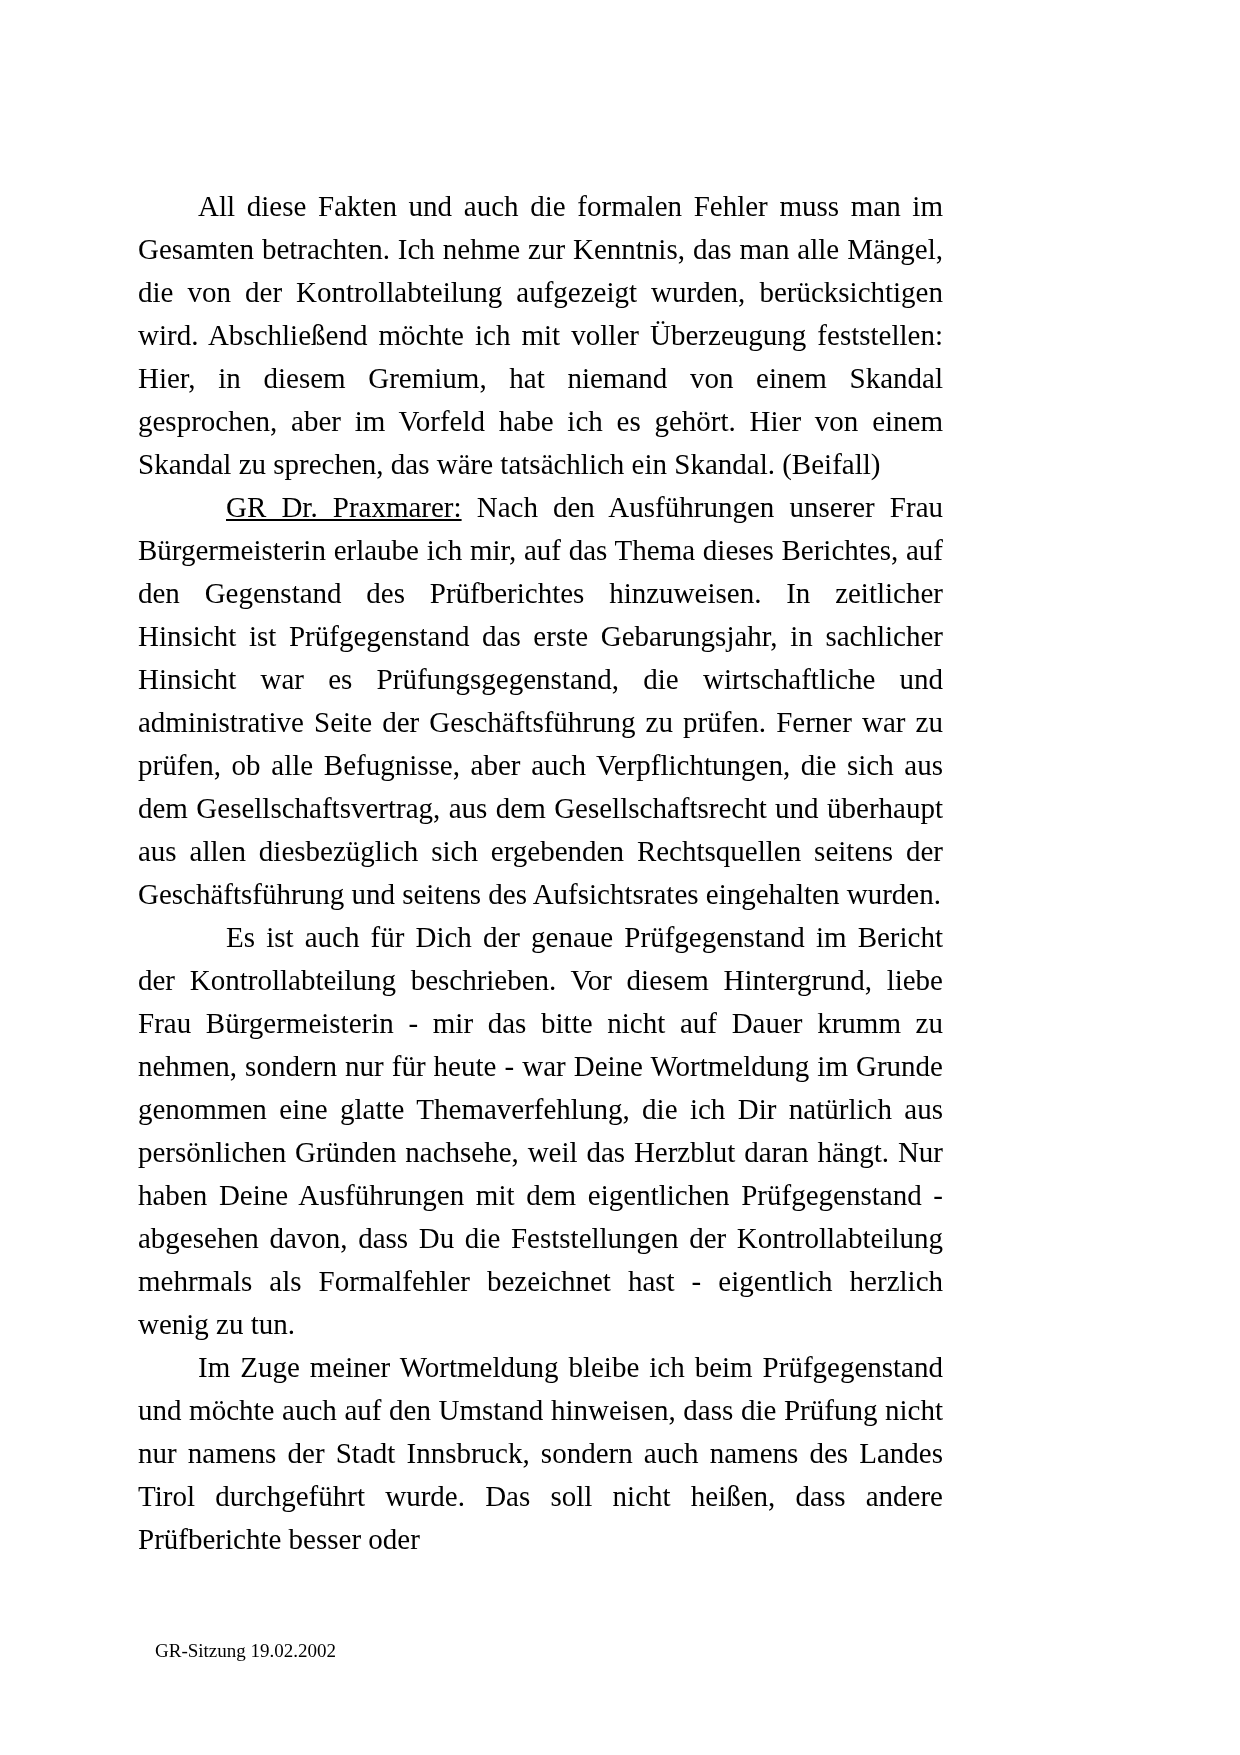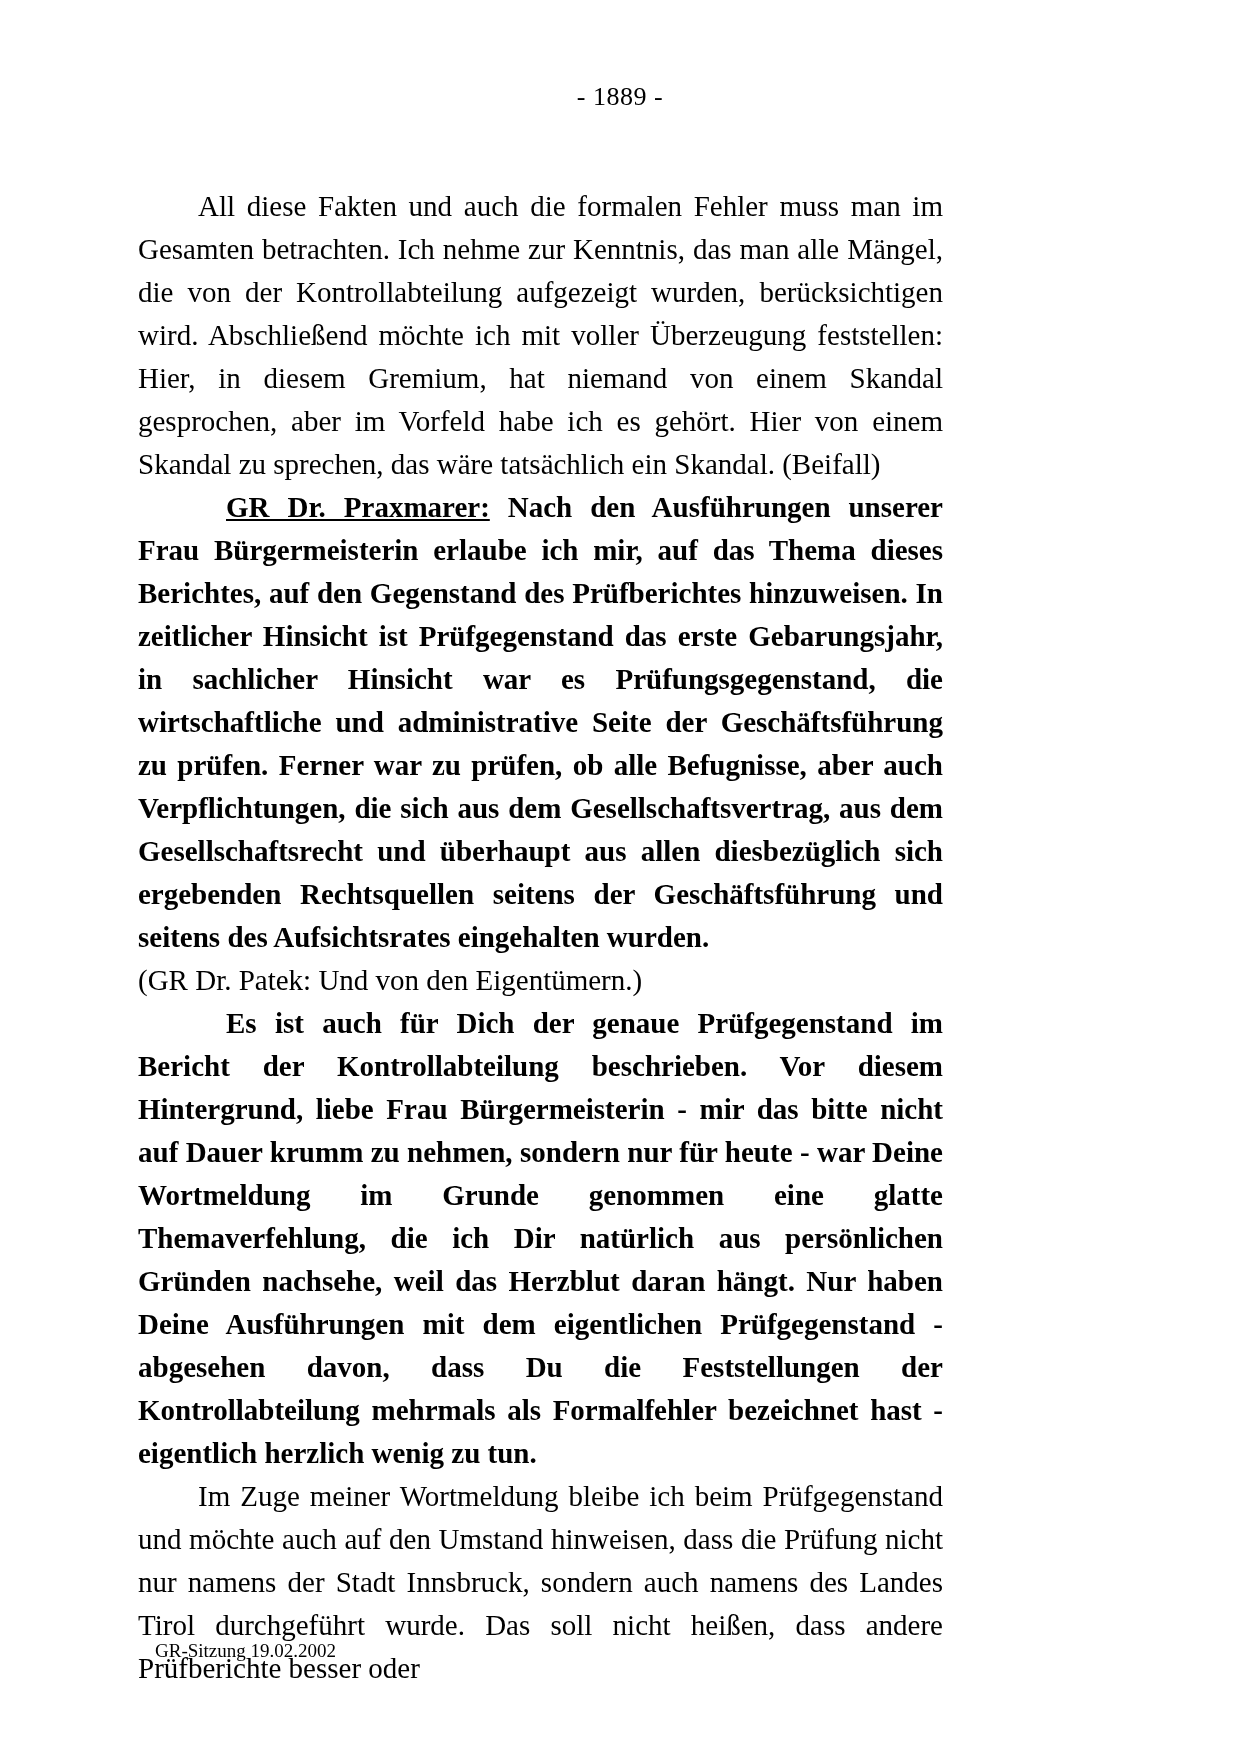--- a/index.html
+++ b/index.html
@@ -37,55 +37,50 @@
     text-justify: inter-word;
   }
   .body-text p {
     margin: 0;
   }
   .indent {
     text-indent: 60px;
   }
   .indent-wide {
     text-indent: 88px;
-    font-weight: bold;
   }
   .noindent {
     text-indent: 0;
   }
   .speaker {
     text-decoration: underline;
   }
   .footer {
     position: absolute;
     left: 155px;
     top: 1640px;
     font-size: 19px;
   }
 </style>
 </head>
 <body>
 
 <div class="page">
 
-  <div class="page-number">- 1889 -</div>
 
   <div class="body-text">
 
     <p class="indent">
       <span>All diese Fakten und auch die formalen Fehler muss man im Gesamten betrachten. Ich nehme zur Kenntnis, das man alle Mängel, die von der Kontrollabteilung aufgezeigt wurden, berücksichtigen wird. Abschließend möchte ich mit voller Überzeugung feststellen: Hier, in diesem Gremium, hat niemand von einem Skandal gesprochen, aber im Vorfeld habe ich es gehört. Hier von einem Skandal zu sprechen, das wäre tatsächlich ein Skandal. (Beifall)</span>
     </p>
 
     <p class="indent-wide">
       <span class="speaker">GR Dr. Praxmarer:</span><span> Nach den Ausführungen unserer Frau Bürgermeisterin erlaube ich mir, auf das Thema dieses Berichtes, auf den Gegenstand des Prüfberichtes hinzuweisen. In zeitlicher Hinsicht ist Prüfgegenstand das erste Gebarungsjahr, in sachlicher Hinsicht war es Prüfungsgegenstand, die wirtschaftliche und administrative Seite der Geschäftsführung zu prüfen. Ferner war zu prüfen, ob alle Befugnisse, aber auch Verpflichtungen, die sich aus dem Gesellschaftsvertrag, aus dem Gesellschaftsrecht und überhaupt aus allen diesbezüglich sich ergebenden Rechtsquellen seitens der Geschäftsführung und seitens des Aufsichtsrates eingehalten wurden.</span>
     </p>
 
-    <p class="noindent">
-      <span>(GR Dr. Patek: Und von den Eigentümern.)</span>
-    </p>
 
 
     <p class="indent-wide">
       <span>Es ist auch für Dich der genaue Prüfgegenstand im Bericht der Kontrollabteilung beschrieben. Vor diesem Hintergrund, liebe Frau Bürgermeisterin - mir das bitte nicht auf Dauer krumm zu nehmen, sondern nur für heute - war Deine Wortmeldung im Grunde genommen eine glatte Themaverfehlung, die ich Dir natürlich aus persönlichen Gründen nachsehe, weil das Herzblut daran hängt. Nur haben Deine Ausführungen mit dem eigentlichen Prüfgegenstand - abgesehen davon, dass Du die Feststellungen der Kontrollabteilung mehrmals als Formalfehler bezeichnet hast - eigentlich herzlich wenig zu tun.</span>
     </p>
 
     <p class="indent">
       <span>Im Zuge meiner Wortmeldung bleibe ich beim Prüfgegenstand und möchte auch auf den Umstand hinweisen, dass die Prüfung nicht nur namens der Stadt Innsbruck, sondern auch namens des Landes Tirol durchgeführt wurde. Das soll nicht heißen, dass andere Prüfberichte besser oder</span>
     </p>
 

